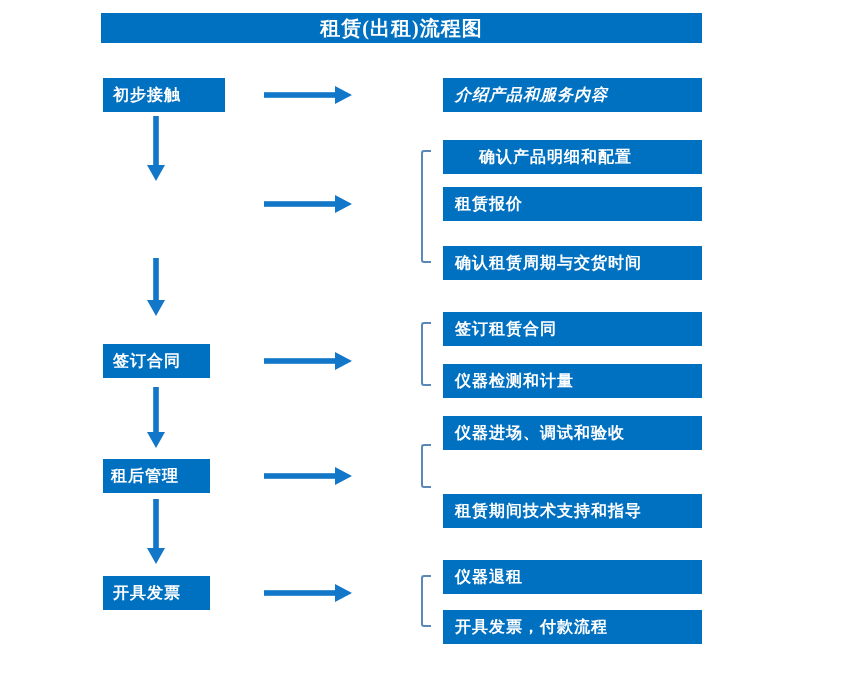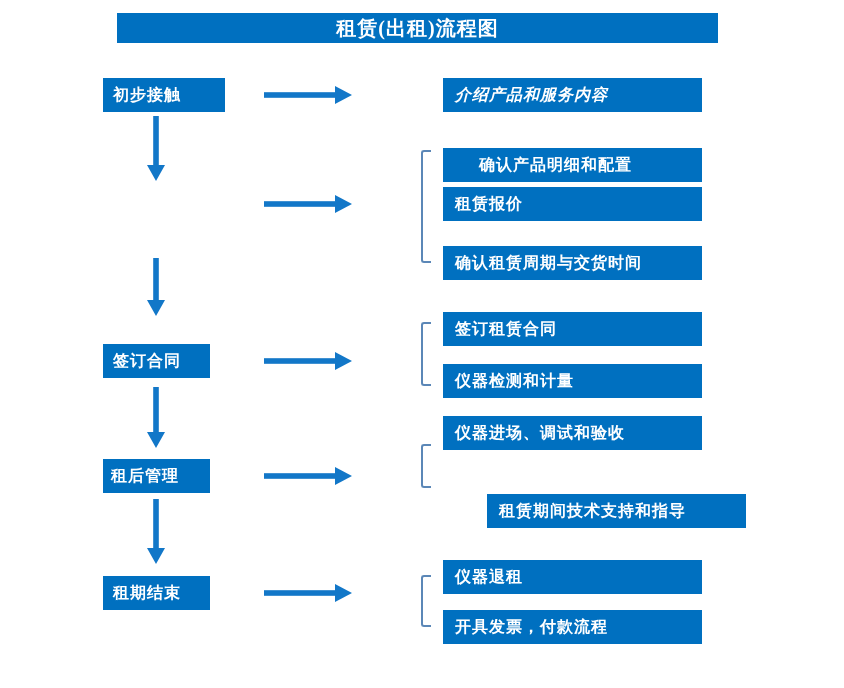--- a/index.html
+++ b/index.html
@@ -7,21 +7,21 @@
     position:relative;width:844px;height:688px;background:var(--bg,#fff);
     font-family:"Liberation Serif","DejaVu Serif",serif;overflow:hidden;
   }
   .bluebox{
     position:absolute;background:var(--box,#0070C0);color:#fff;
     font-weight:700;font-size:16px;letter-spacing:1px;
     display:flex;align-items:center;white-space:nowrap;
   }
   .titlebar{
     left:101px;top:13px;width:601px;height:30px;
-    justify-content:center;font-size:20px;margin-left:16px;
+    justify-content:center;font-size:20px;
   }
   .lbox{left:103px;height:34px;padding-left:10px;box-sizing:border-box;}
   .rbox{left:443px;width:259px;height:34px;padding-left:12px;box-sizing:border-box;}
   .arrow{position:absolute;}
   .arrow .fillpart{fill:var(--arrow,#1277C8);}
   .bracket{
     position:absolute;left:421px;width:10px;
     border:2px solid var(--bracket,#5B87B7);border-right:none;
     border-radius:3px 0 0 3px;box-sizing:border-box;
   }
@@ -29,33 +29,33 @@
 </head>
 <body>
 
 <div class="stage" style="--box: #0070C0; --arrow: #1277C8; --bracket: #5B87B7; --bg: #FFFFFF;">
 
   <div class="bluebox titlebar">租赁(出租)流程图</div>
 
   <div class="bluebox lbox" style="top:78px;width:122px;">初步接触</div>
   <div class="bluebox lbox" style="top:344px;width:107px;">签订合同</div>
   <div class="bluebox lbox" style="top:459px;width:107px;padding-left:8px;">租后管理</div>
-  <div class="bluebox lbox" style="top:576px;width:107px;">租期结束</div>
+  <div class="bluebox lbox" style="top:576px;width:107px;">开具发票</div>
 
   <div class="bluebox rbox" style="top:78px;font-style:italic;">介绍产品和服务内容</div>
 
-  <div class="bluebox rbox" style="top:148px;padding-left:36px;">确认产品明细和配置</div>
+  <div class="bluebox rbox" style="top:140px;padding-left:36px;">确认产品明细和配置</div>
   <div class="bluebox rbox" style="top:187px;text-align:center;">租赁报价</div>
   <div class="bluebox rbox" style="top:246px;">确认租赁周期与交货时间</div>
 
   <div class="bluebox rbox" style="top:364px;">仪器检测和计量</div>
   <div class="bluebox rbox" style="top:312px;">签订租赁合同</div>
 
   <div class="bluebox rbox" style="top:416px;font-family:Liberation Mono, monospace;">仪器进场、调试和验收</div>
-  <div class="bluebox rbox" style="top:494px;margin-left:44px;">租赁期间技术支持和指导</div>
+  <div class="bluebox rbox" style="top:494px;">租赁期间技术支持和指导</div>
 
   <div class="bluebox rbox" style="top:560px;">仪器退租</div>
   <div class="bluebox rbox" style="top:610px;">开具发票，付款流程</div>
 
   <svg class="arrow" style="left:264px;top:85px;" width="88" height="20">
       <rect class="fillpart" x="0" y="7.2" width="72" height="5.6"></rect>
       <polygon class="fillpart" points="71,1 71,19 88,10"></polygon>
     </svg>
   <svg class="arrow" style="left:264px;top:194px;" width="88" height="20">
       <rect class="fillpart" x="0" y="7.2" width="72" height="5.6"></rect>

